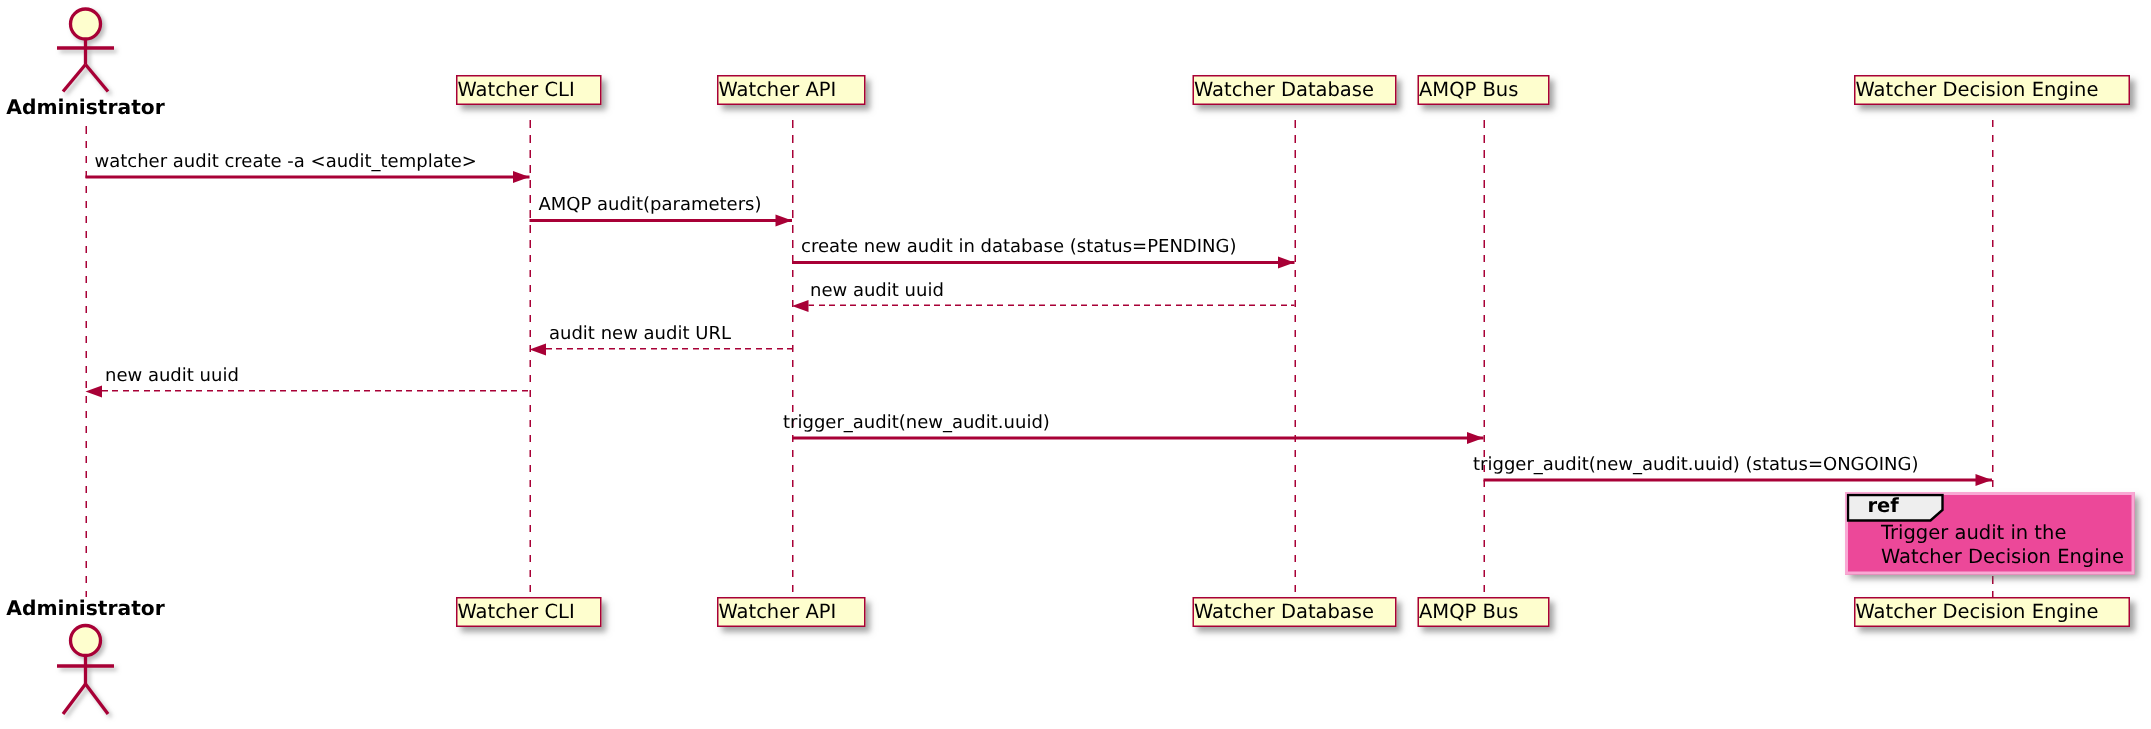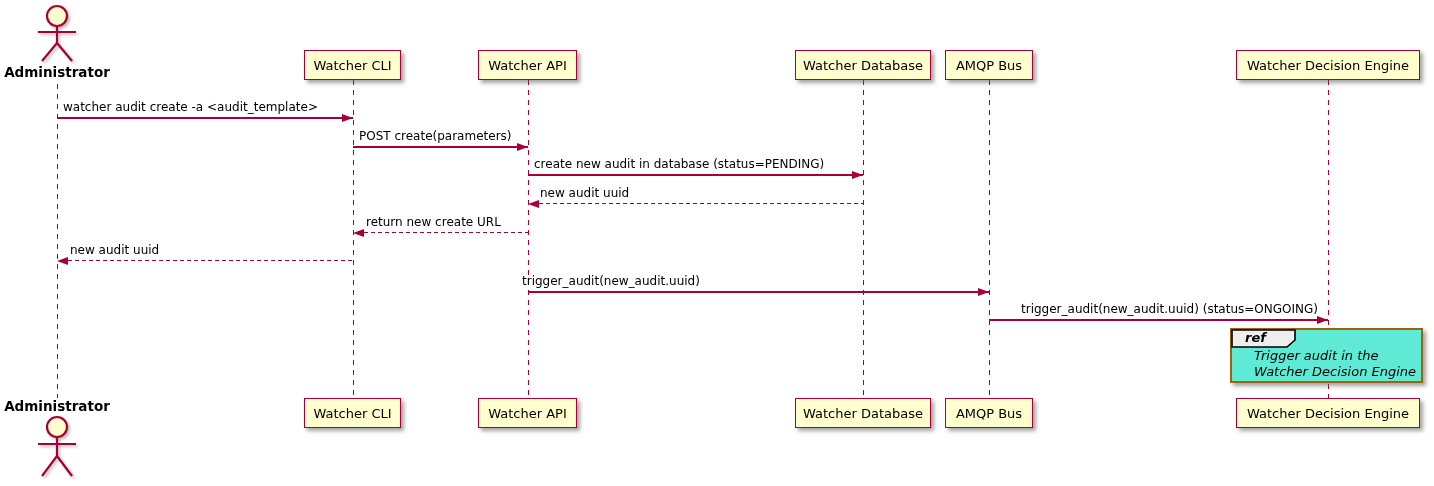--- a/index.html
+++ b/index.html
@@ -1,45 +1,44 @@
 <!DOCTYPE html>
 <html><head>
 <meta charset="utf-8">
 <style>
   html,body{margin:0;padding:0;background:#ffffff;}
   #diagram{
     position:relative;width:1434px;height:486px;background:#ffffff;overflow:hidden;
     font-family:"DejaVu Sans","Liberation Sans",sans-serif;color:#000;
   }
   .pbox{
-    position:absolute;box-sizing:border-box;height:30px;
+    position:absolute;box-sizing:border-box;height:20px;
     background:#FEFECE;border:1.7px solid #A80036;
     box-shadow:3px 3px 4px rgba(90,90,90,.55);
-    display:flex;align-items:center;justify-content:center;
+    display:flex;align-items:center;
     font-size:13px;white-space:nowrap;
   }
   .lifeline{
     position:absolute;width:1px;
     background-image:repeating-linear-gradient(to bottom,#A80036 0 5px,transparent 5px 10px);
   }
   .msg-label{position:absolute;font-size:12px;white-space:nowrap;}
   .line-solid{position:absolute;height:1.6px;background:#A80036;}
   .line-dashed{
     position:absolute;height:1.4px;
     background-image:repeating-linear-gradient(to right,#A80036 0 4px,transparent 4px 7px);
   }
   .ah{position:absolute;width:0;height:0;border-top:4.5px solid transparent;border-bottom:4.5px solid transparent;}
   .ah-r{border-left:11px solid #A80036;}
   .ah-l{border-right:11px solid #A80036;}
   .actor-svg{position:absolute;filter:drop-shadow(2.5px 2.5px 1.5px rgba(120,120,120,.5));}
   .actor-label{position:absolute;width:110px;text-align:center;font-size:13.5px;font-weight:bold;}
   .ref-box{
-    position:absolute;box-sizing:border-box;background:#5eead4;border:2px solid #a16207;
+    position:absolute;box-sizing:border-box;background:#ec4899;border:2px solid #f9a8d4;
     box-shadow:3px 3px 4px rgba(90,90,90,.55);
-    font-style:italic;
   }
   .ref-tab{position:absolute;left:-1px;top:-1px;}
   .ref-kw{position:absolute;left:13px;top:0px;font-size:13px;font-weight:bold;}
   .ref-lines{position:absolute;left:22px;top:18px;font-size:13px;line-height:15.5px;}
   .ref-lines span{display:block;white-space:nowrap;}
 </style>
 </head>
 <body>
 
 <div id="diagram">
@@ -77,57 +76,57 @@
       <span>Watcher Decision Engine</span>
     </div>
 
   <div>
     <div class="msg-label" style="left:63px;top:100px">watcher audit create -a &lt;audit_template&gt;</div>
     <div class="line-solid" style="left:57px;top:117px;width:296px"></div>
     <div class="ah ah-r" style="left:342px;top:113.5px"></div>
   </div>
 
   <div>
-    <div class="msg-label" style="left:359px;top:129px">POST create(parameters)</div>
+    <div class="msg-label" style="left:359px;top:129px">AMQP audit(parameters)</div>
     <div class="line-solid" style="left:353px;top:146px;width:175px"></div>
     <div class="ah ah-r" style="left:517px;top:142.5px"></div>
   </div>
 
   <div>
     <div class="msg-label" style="left:534px;top:157px">create new audit in database (status=PENDING)</div>
     <div class="line-solid" style="left:528px;top:174px;width:335px"></div>
     <div class="ah ah-r" style="left:852px;top:170.5px"></div>
   </div>
 
   <div>
     <div class="msg-label" style="left:540px;top:186px">new audit uuid</div>
     <div class="line-dashed" style="left:539px;top:203px;width:324px"></div>
     <div class="ah ah-l" style="left:528px;top:199.5px"></div>
   </div>
 
   <div>
-    <div class="msg-label" style="left:366px;top:215px">return new create URL</div>
+    <div class="msg-label" style="left:366px;top:215px">audit new audit URL</div>
     <div class="line-dashed" style="left:364px;top:232px;width:164px"></div>
     <div class="ah ah-l" style="left:353px;top:228.5px"></div>
   </div>
 
   <div>
     <div class="msg-label" style="left:70px;top:243px">new audit uuid</div>
     <div class="line-dashed" style="left:68px;top:260px;width:285px"></div>
     <div class="ah ah-l" style="left:57px;top:256.5px"></div>
   </div>
 
   <div>
     <div class="msg-label" style="left:522px;top:274px">trigger_audit(new_audit.uuid)</div>
     <div class="line-solid" style="left:528px;top:291px;width:461px"></div>
     <div class="ah ah-r" style="left:978px;top:287.5px"></div>
   </div>
 
   <div>
-    <div class="msg-label" style="left:1021px;top:302px">trigger_audit(new_audit.uuid) (status=ONGOING)</div>
+    <div class="msg-label" style="left:982px;top:302px">trigger_audit(new_audit.uuid) (status=ONGOING)</div>
     <div class="line-solid" style="left:989px;top:319px;width:339px"></div>
     <div class="ah ah-r" style="left:1317px;top:315.5px"></div>
   </div>
 
   <div class="ref-box" style="left:1230px;top:328px;width:193px;height:55px">
     <svg class="ref-tab" width="68" height="20" viewBox="0 0 68 20">
       <polygon points="1,1 64,1 64,11 56,18 1,18" fill="#EEEEEE" stroke="#000000" stroke-width="1.6"></polygon>
     </svg>
     <span class="ref-kw">ref</span>
     <div class="ref-lines">

